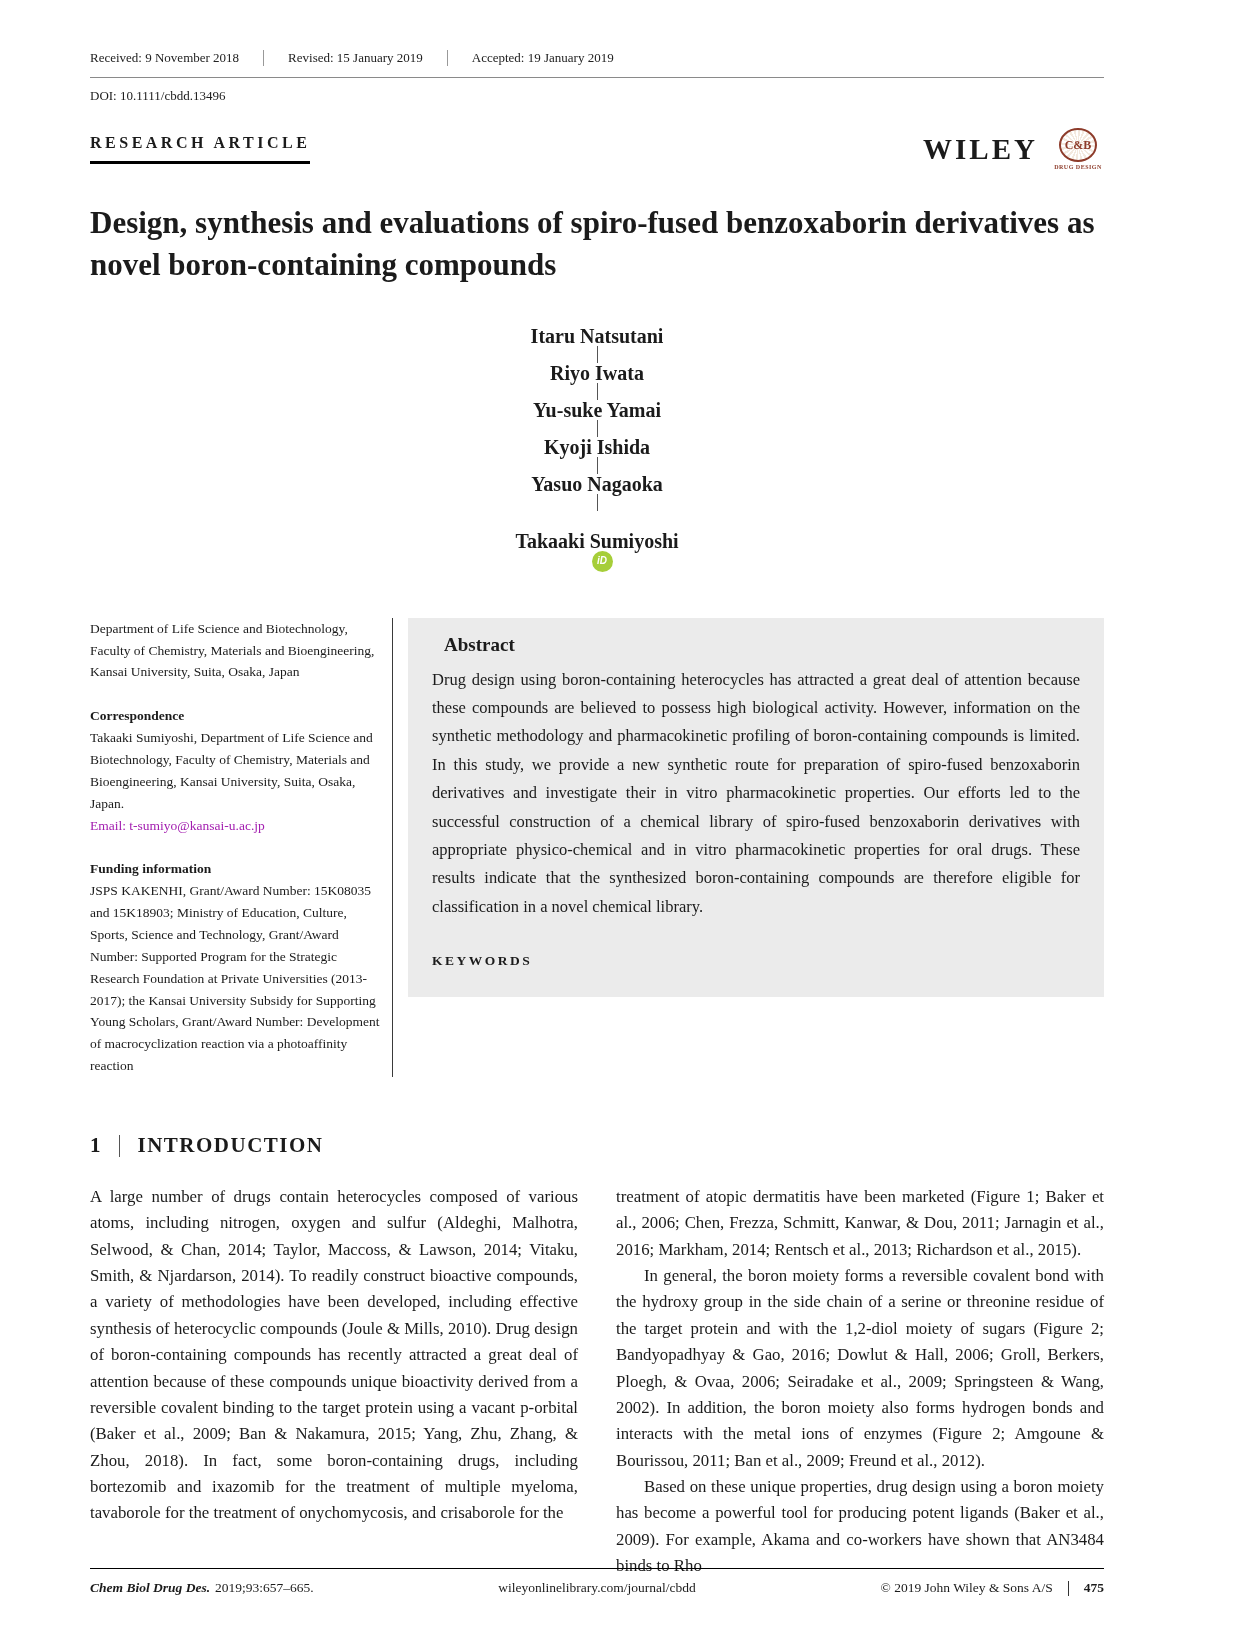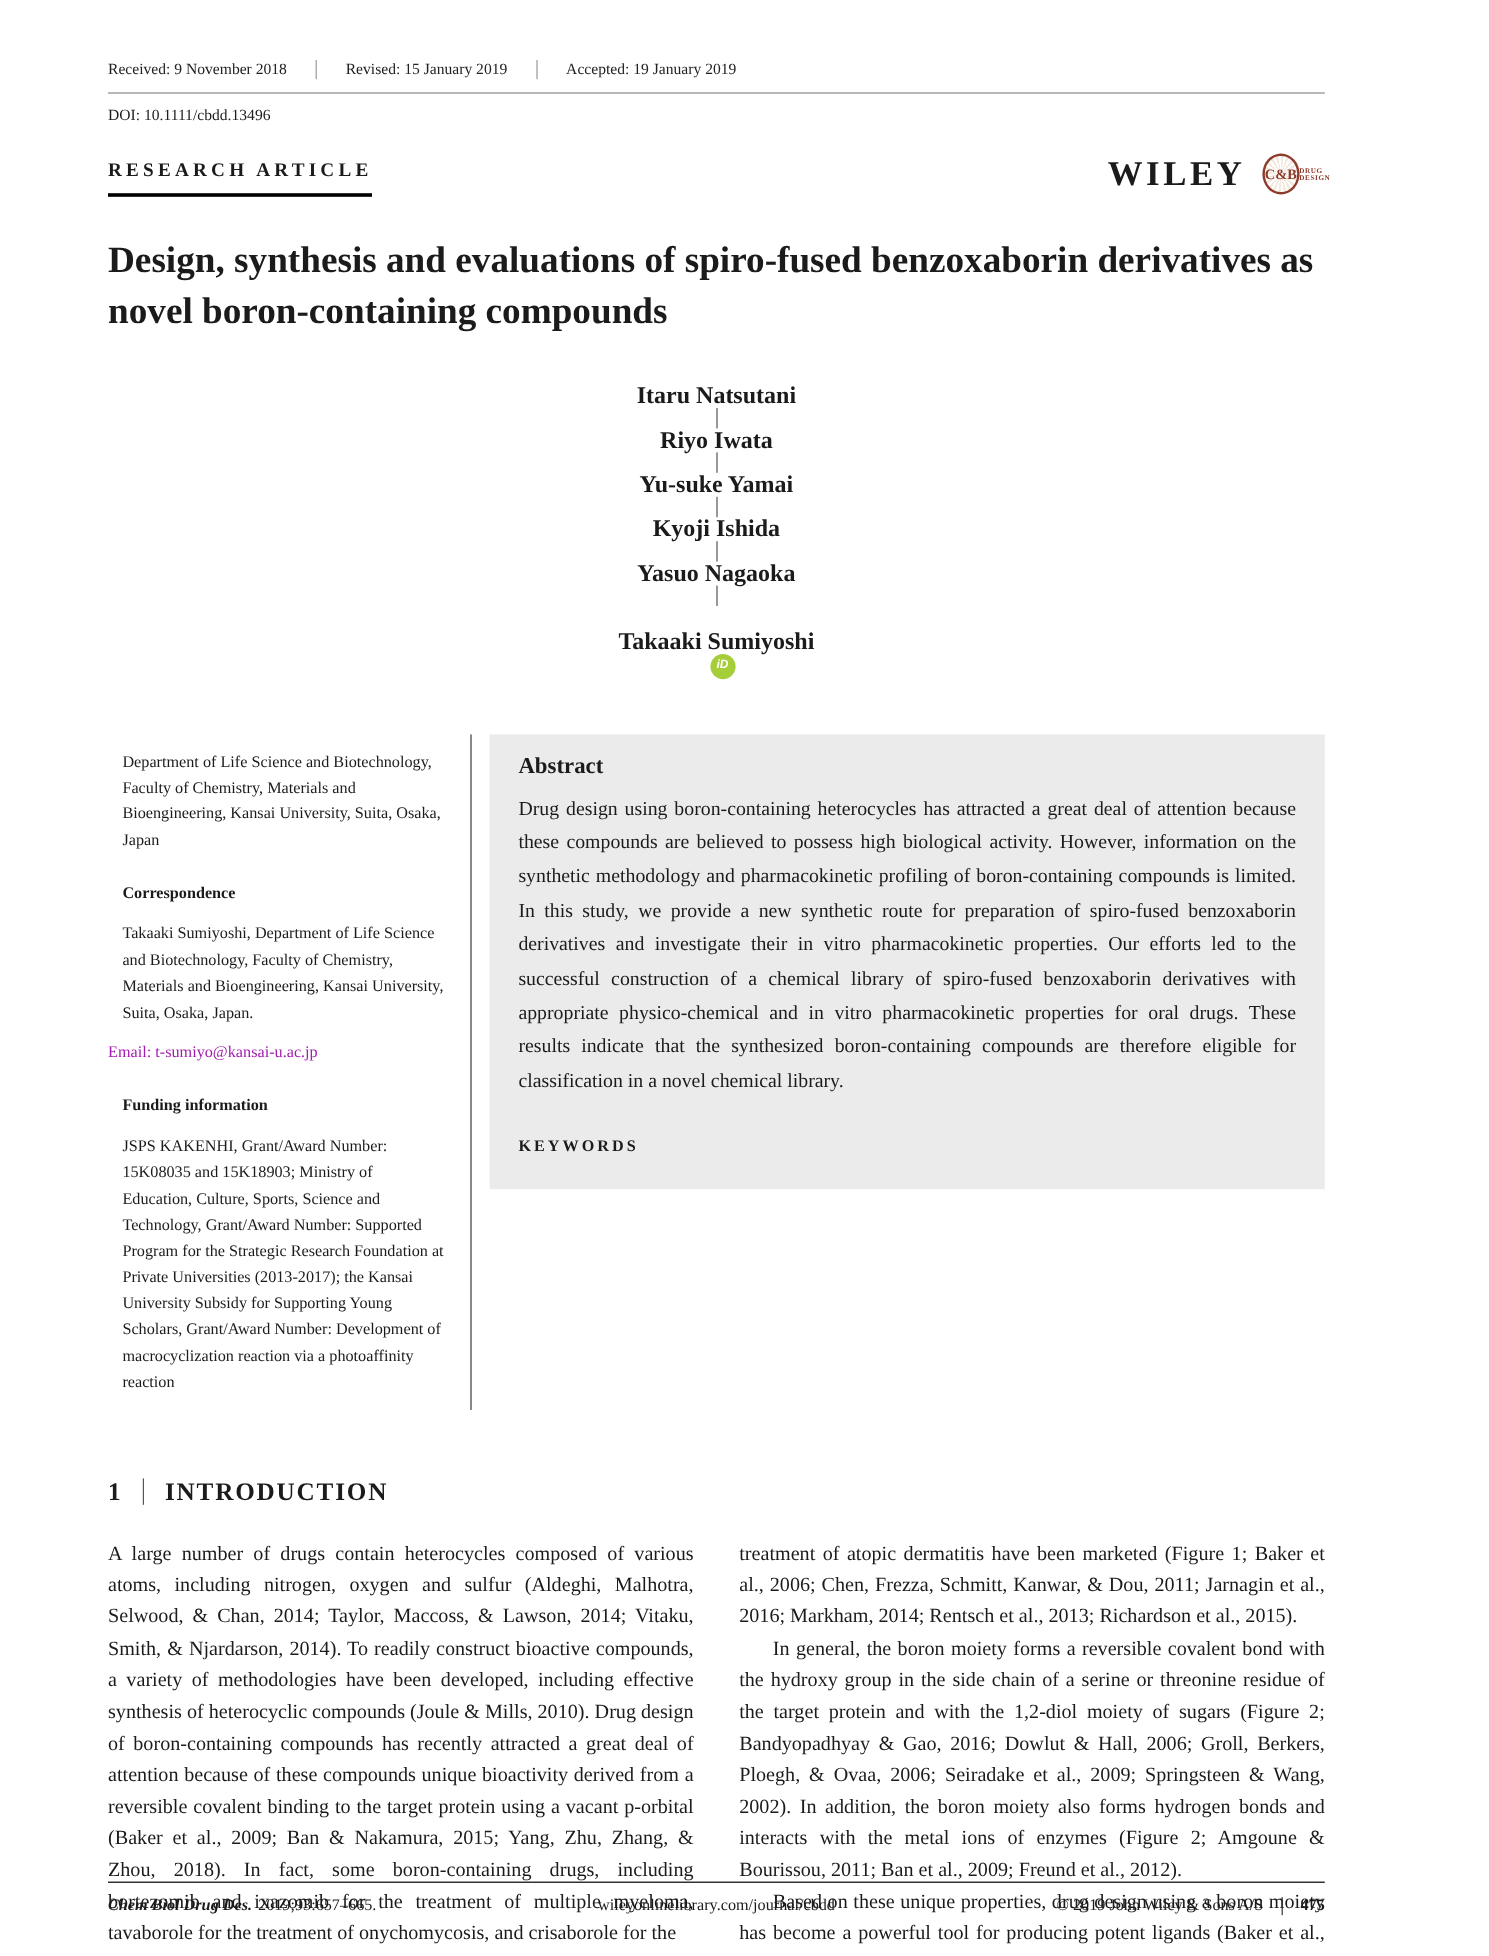--- a/index.html
+++ b/index.html
@@ -13,21 +13,21 @@
   .meta-bar { margin-top: 50px; font-size: 13px; display: flex; align-items: center; color: #222; }
   .vsep { display: inline-block; width: 1px; height: 16px; background: #999; margin: 0 24px; }
   .top-rule { border: none; border-top: 1px solid #8a8a8a; margin: 11px 0 0 0; }
   .doi { margin-top: 10px; font-size: 13px; }
 
   
   .header-row { margin-top: 30px; display: flex; justify-content: space-between; align-items: flex-start; }
   .article-type { font-weight: bold; font-size: 16px; letter-spacing: 3.5px; border-bottom: 3px solid #000; padding-bottom: 9px; }
   .brand { display: flex; align-items: center; gap: 14px; margin-top: -6px; }
   .wiley { font-weight: bold; font-size: 29px; letter-spacing: 3px; }
-  .journal-logo { display: inline-flex; flex-direction: row; align-items: center; width: 52px; }
+  .journal-logo { display: inline-flex; flex-direction: column; align-items: center; width: 52px; }
   .logo-main {
     width: 34px; height: 30px; border: 2px solid #8d3b2a; border-radius: 50%;
     display: flex; align-items: center; justify-content: center;
     font-size: 12px; font-weight: bold; color: #8d3b2a;
     background: repeating-conic-gradient(#f3e9df 0 9deg, #ffffff 9deg 18deg);
   }
   .logo-caption { font-size: 6px; letter-spacing: 0.5px; color: #8d3b2a; margin-top: 2px; font-weight: bold; }
 
   
   .title { font-size: 31px; font-weight: bold; line-height: 1.35; margin: 32px 0 0 0; }
@@ -37,26 +37,26 @@
   .orcid {
     display: inline-flex; align-items: center; justify-content: center;
     width: 21px; height: 21px; border-radius: 50%; background: #A6CE39; color: #fff;
     font-size: 10px; font-weight: bold; font-style: italic; margin-left: 10px;
     font-family: "Liberation Sans", sans-serif;
   }
 
   
   .info-row { margin-top: 46px; display: flex; align-items: stretch; }
   .info-col { flex: 0 0 292px; width: 292px; font-size: 13.5px; line-height: 1.62; }
-  .info-col p { margin: 12px; }
+  .info-col p { margin: 0; }
   .block-heading { font-weight: bold; margin-top: 22px !important; }
   .email-link { color: #a21caf; text-decoration: none; display: inline-block; }
   .col-divider { width: 1px; background: #3a3a3a; margin-left: 10px; }
   .abstract-box { flex: 1; margin-left: 15px; background: #ebebeb; padding: 14px 24px 28px 24px; align-self: flex-start; }
-  .abstract-heading { font-size: 19px; font-weight: bold; margin: 2px 0 10px 0; }
+  .abstract-heading { font-size: 19px; font-weight: bold; margin: 2px 0 10px 12px; }
   .abstract-body { font-size: 16.5px; line-height: 1.72; text-align: justify; margin: 0; }
   .keywords-heading { margin-top: 32px; font-weight: bold; font-size: 13.5px; letter-spacing: 2.5px; }
   .keywords { margin-top: 10px; font-size: 14.5px; }
 
   
   .section-heading { margin: 56px 0 0 0; font-size: 21px; font-weight: bold; display: flex; align-items: center; }
   .section-title { letter-spacing: 1.5px; }
   .h-sep { display: inline-block; width: 1px; height: 22px; background: #555; margin: 0 18px; }
   .body-columns { margin-top: 26px; display: flex; gap: 38px; }
   .col { flex: 1; font-size: 16.8px; line-height: 1.57; text-align: justify; }

